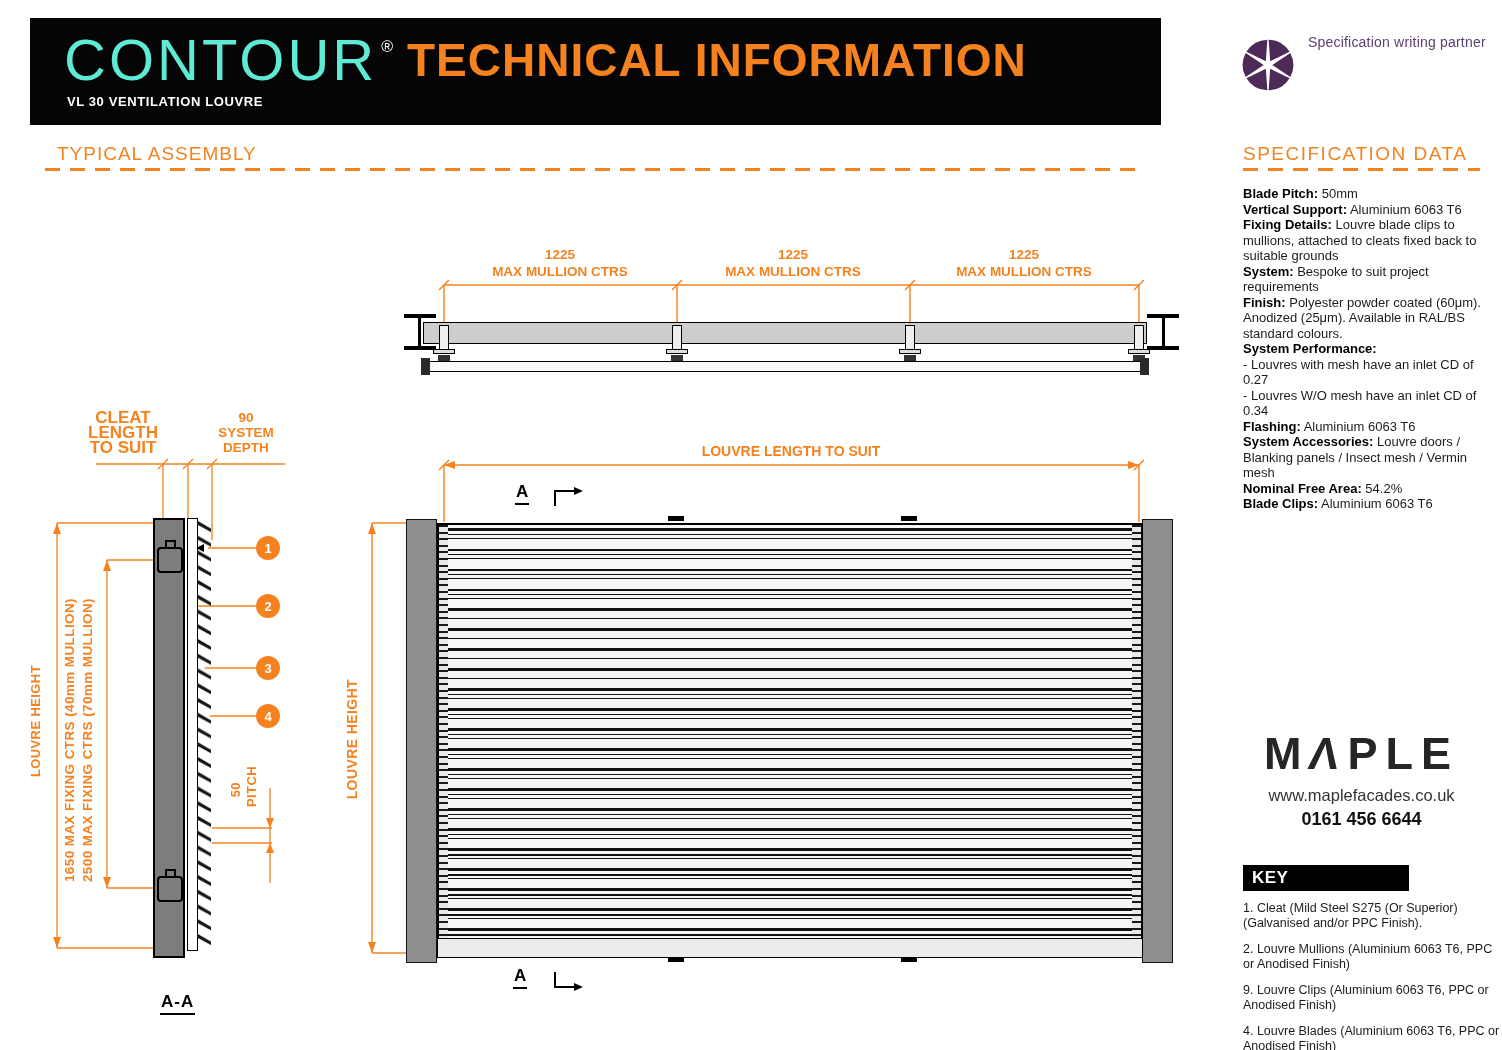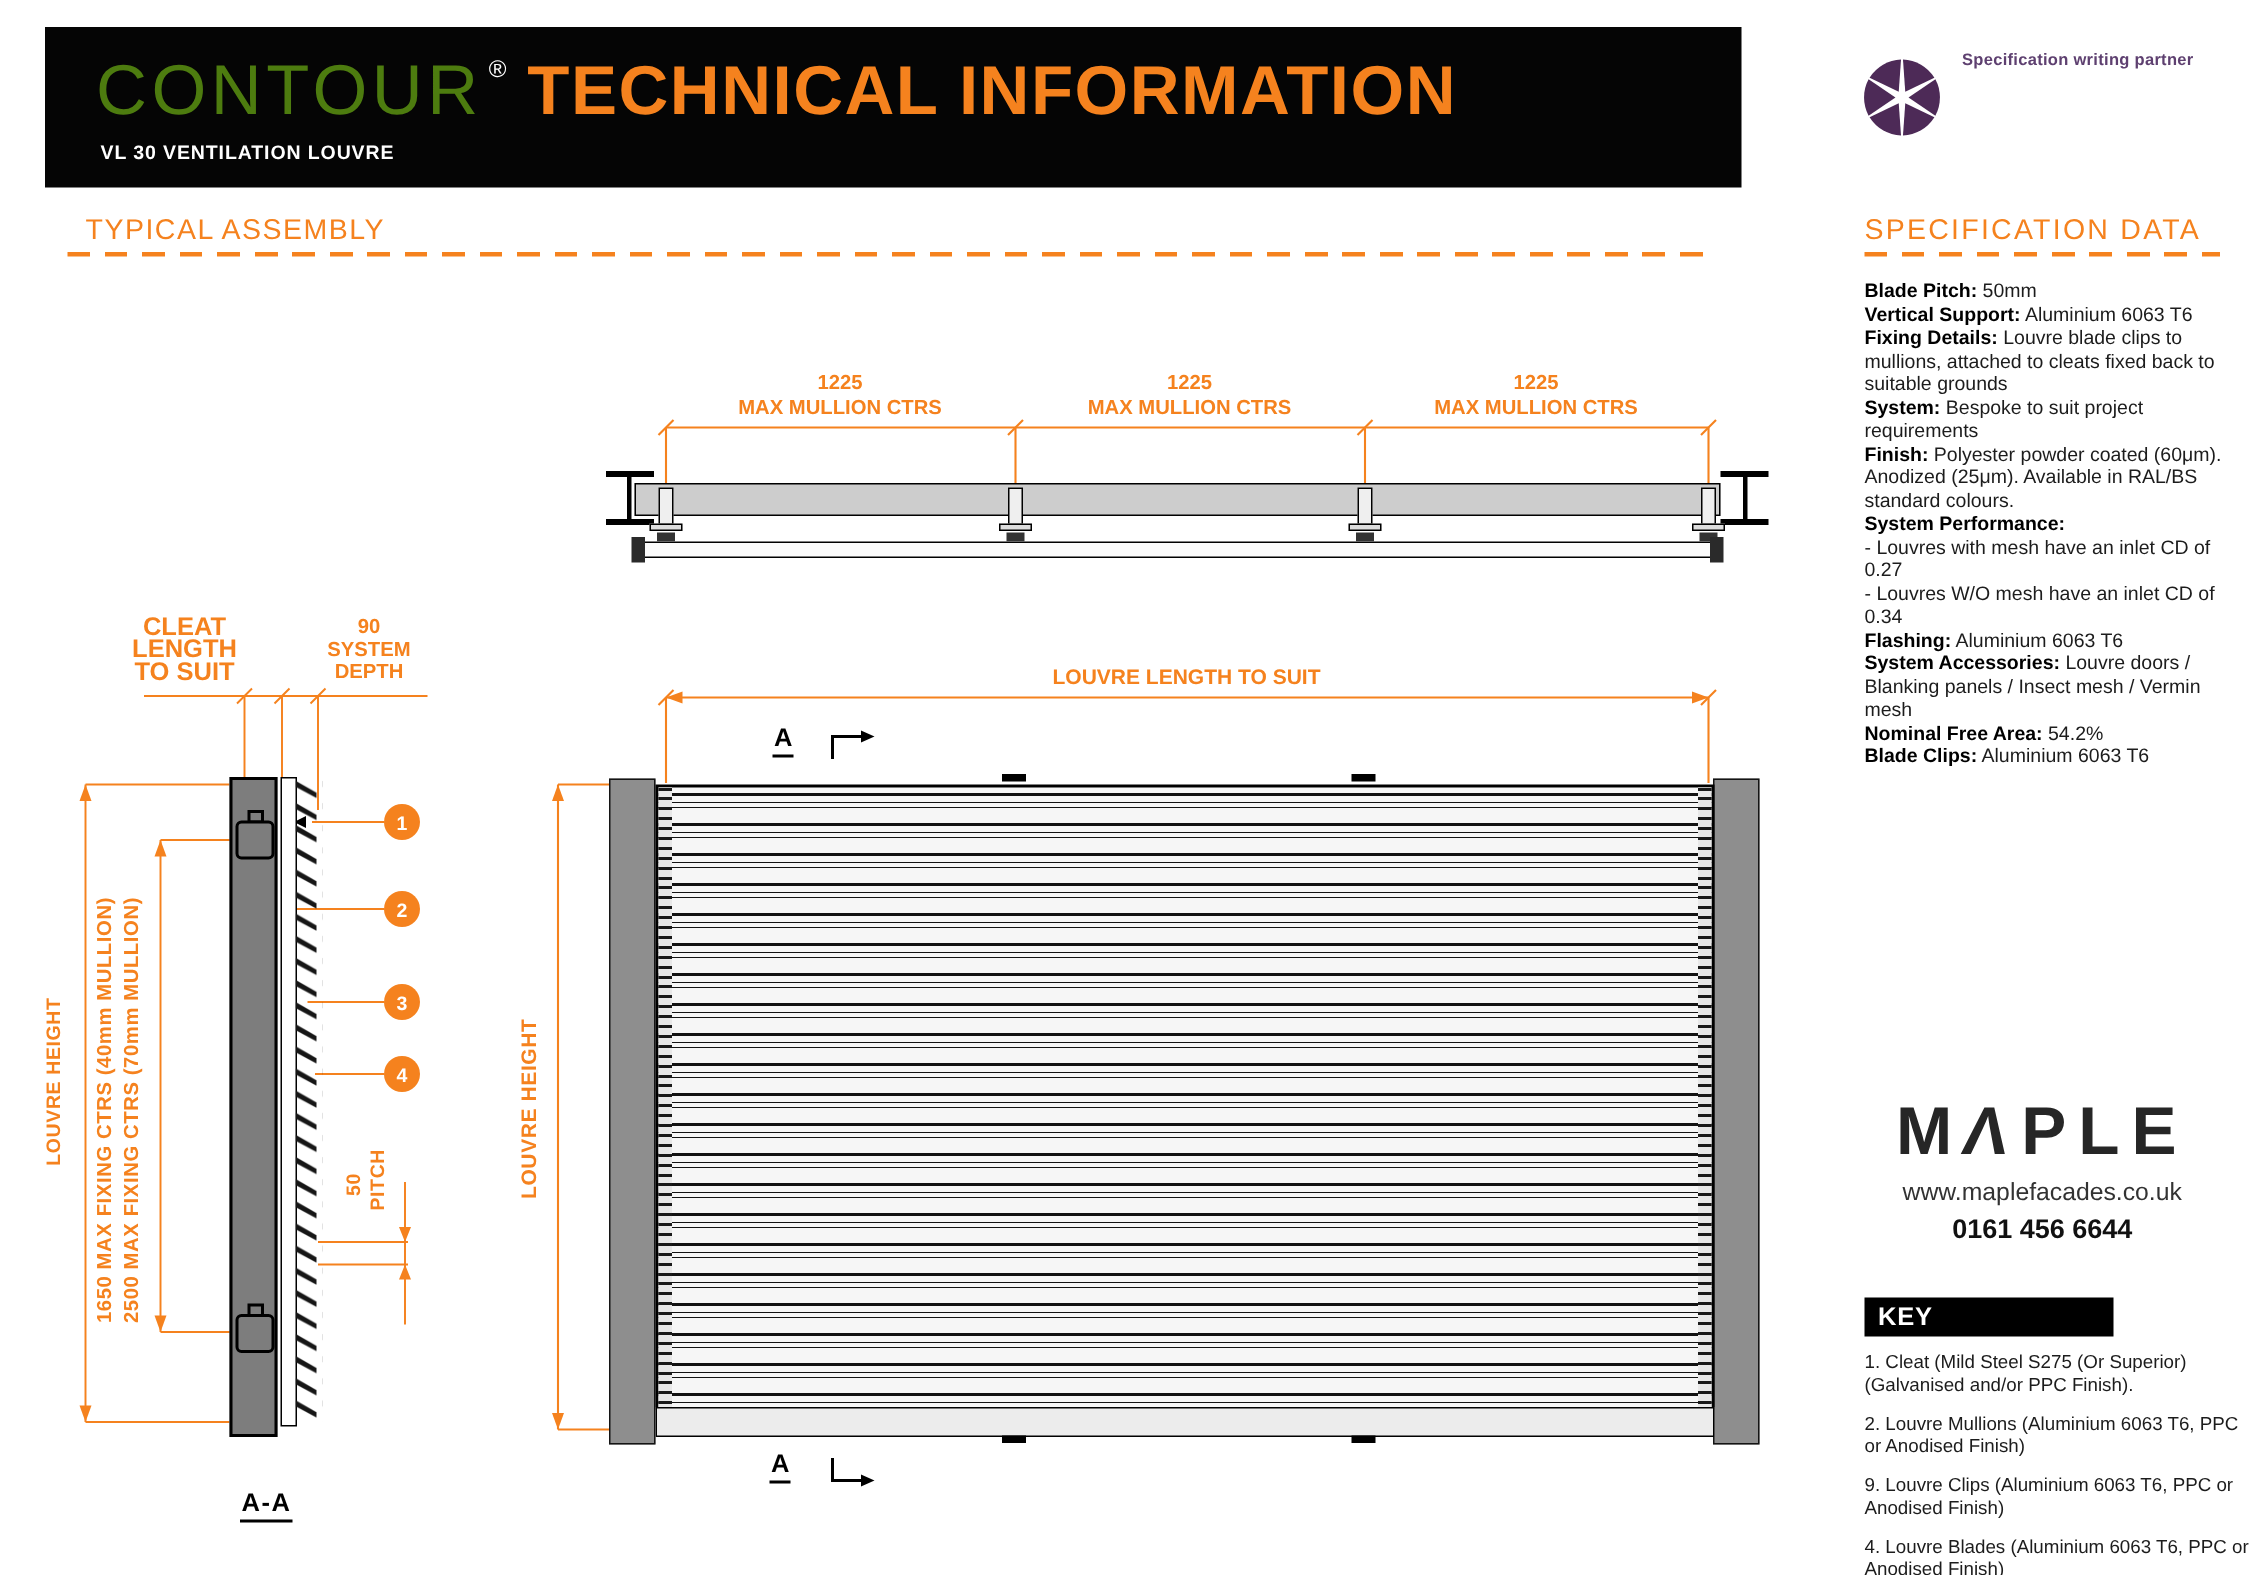--- a/index.html
+++ b/index.html
@@ -7,29 +7,29 @@
     --purple:#4D2A57;
     --ink:#111;
   }
   *{margin:0;padding:0;box-sizing:border-box;}
   body{background:#fff;font-family:"Liberation Sans", sans-serif;}
   #page{position:relative;width:1502px;height:1050px;background:#fff;overflow:hidden;}
   .abs{position:absolute;}
   
   .header-bar{position:absolute;left:30px;top:18px;width:1131px;height:107px;background:#050505;}
   .brand-line{position:absolute;left:34px;top:16px;display:flex;align-items:flex-start;white-space:nowrap;}
-  .brand{font-size:47px;color:#4d7c0f;letter-spacing:3px;font-weight:400;line-height:52px;}
+  .brand{font-size:58px;color:#5eead4;letter-spacing:3px;font-weight:400;line-height:52px;}
   .reg{font-size:16px;color:#fff;margin:4px 14px 0 4px;}
   .doc-title{font-size:46px;color:var(--accent);font-weight:700;letter-spacing:1px;line-height:52px;}
   .subtitle{position:absolute;left:37px;top:76px;font-size:13px;color:#fff;font-weight:700;letter-spacing:0.6px;}
   
   .nbs{position:absolute;left:1238px;top:34px;display:flex;align-items:flex-start;}
   .nbs-text{margin-left:10px;}
   .nbs-name{font-size:31px;font-weight:700;color:var(--purple);line-height:40px;}
-  .nbs-tag{font-size:11px;font-weight:700;color:#5E4070;letter-spacing:0.2px;}
+  .nbs-tag{font-size:14px;font-weight:400;color:#5E4070;letter-spacing:0.2px;}
   
   .sec-head{position:absolute;font-size:19px;color:var(--accent);letter-spacing:1px;font-weight:400;}
   .dash{position:absolute;height:3px;background:repeating-linear-gradient(90deg,var(--accent) 0 15px,transparent 15px 25px);}
   
   .spec-col{position:absolute;left:1243px;top:186px;width:256px;display:flex;flex-direction:column;}
   .spec-item{font-size:13px;line-height:15.5px;color:#1c1c1c;}
   .spec-item b{color:#000;}
   .spec-item span{white-space:pre-line;}
   
   .maple-logo{position:absolute;left:1243px;top:728px;width:237px;text-align:center;font-size:45px;font-weight:700;letter-spacing:8px;color:#262626;}

